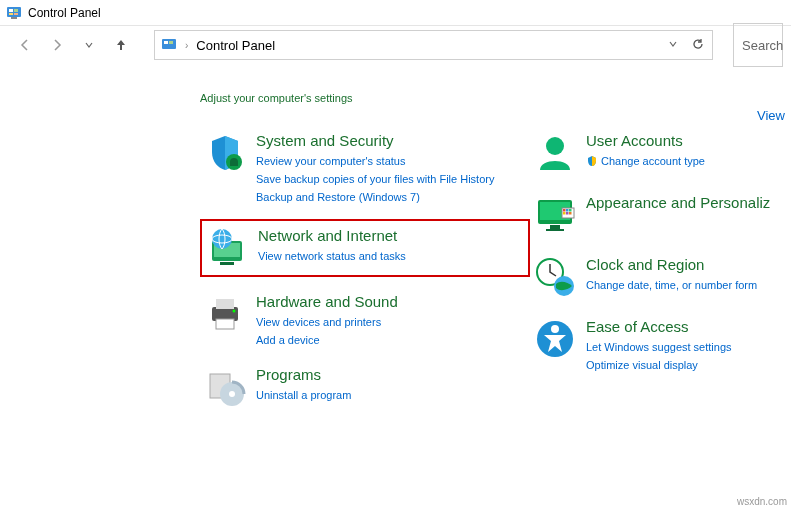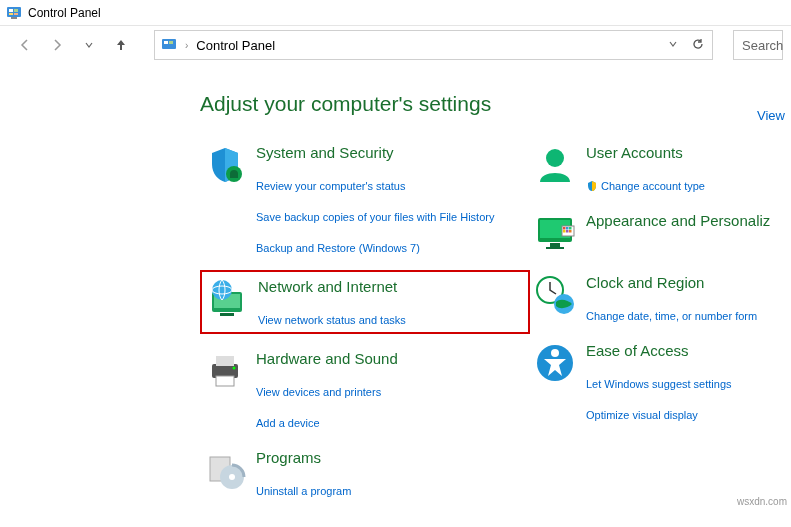--- a/index.html
+++ b/index.html
@@ -8,31 +8,31 @@
     .title-icon { width: 16px; height: 16px; margin-right: 6px; }
     .title-text { font-size: 12px; }
     .nav-bar { height: 38px; display: flex; align-items: center; padding: 4px 8px 4px 16px; gap: 14px; }
     .nav-btn { width: 18px; height: 18px; display: flex; align-items: center; justify-content: center; color: #555; cursor: default; }
     .nav-btn.disabled { color: #aaa; }
     .address-bar { flex: 1; height: 30px; border: 1px solid #cfcfcf; display: flex; align-items: center; padding: 0 6px; gap: 8px; margin-left: 10px; }
     .address-bar .cp-icon { width: 16px; height: 16px; }
     .address-bar .chev { color: #888; font-size: 10px; }
     .address-text { font-size: 13px; }
     .addr-right { margin-left: auto; display: flex; align-items: center; gap: 12px; }
-    .search-box { width: 50px; height: 30px; border: 1px solid #cfcfcf; margin-left: 6px; display: flex; align-items: center; padding: 0 8px; color: #666; font-size: 13px; }
+    .search-box { width: 50px; height: 44px; border: 1px solid #cfcfcf; margin-left: 6px; display: flex; align-items: center; padding: 0 8px; color: #666; font-size: 13px; }
     .content { padding: 28px 0 0 200px; position: relative; }
-    .heading { color: #1a6f2e; font-size: 21px; font-weight: 400; margin-bottom: 24px; }
+    .heading { color: #1a6f2e; font-size: 11px; font-weight: 400; margin-bottom: 24px; }
     .view-link { position: absolute; right: 6px; top: 44px; color: #0066cc; font-size: 13px; }
     .columns { display: flex; }
     .col { width: 330px; }
     .col2 { width: 250px; }
     .category { display: flex; align-items: flex-start; margin-bottom: 12px; padding: 4px; }
     .category.highlighted { border: 2px solid #d00000; padding: 6px 4px; }
     .cat-icon { width: 42px; height: 42px; margin-right: 10px; flex-shrink: 0; display: flex; align-items: center; justify-content: center; }
-    .cat-body { display: flex; flex-direction: column; gap: 19px; }
+    .cat-body { display: flex; flex-direction: column; gap: 6px; }
     .cat-title { color: #1a6f2e; font-size: 15px; font-weight: 400; }
     .cat-link { color: #0066cc; font-size: 11px; cursor: pointer; }
     .watermark { position: absolute; bottom: 20px; right: 4px; font-size: 10px; color: #999; }
   </style>
 </head>
 <body>
 
 <div class="title-bar">
   <svg class="title-icon" viewBox="0 0 16 16">
       <rect x="1" y="2" width="14" height="10" fill="#3a8edb" rx="1"></rect>

